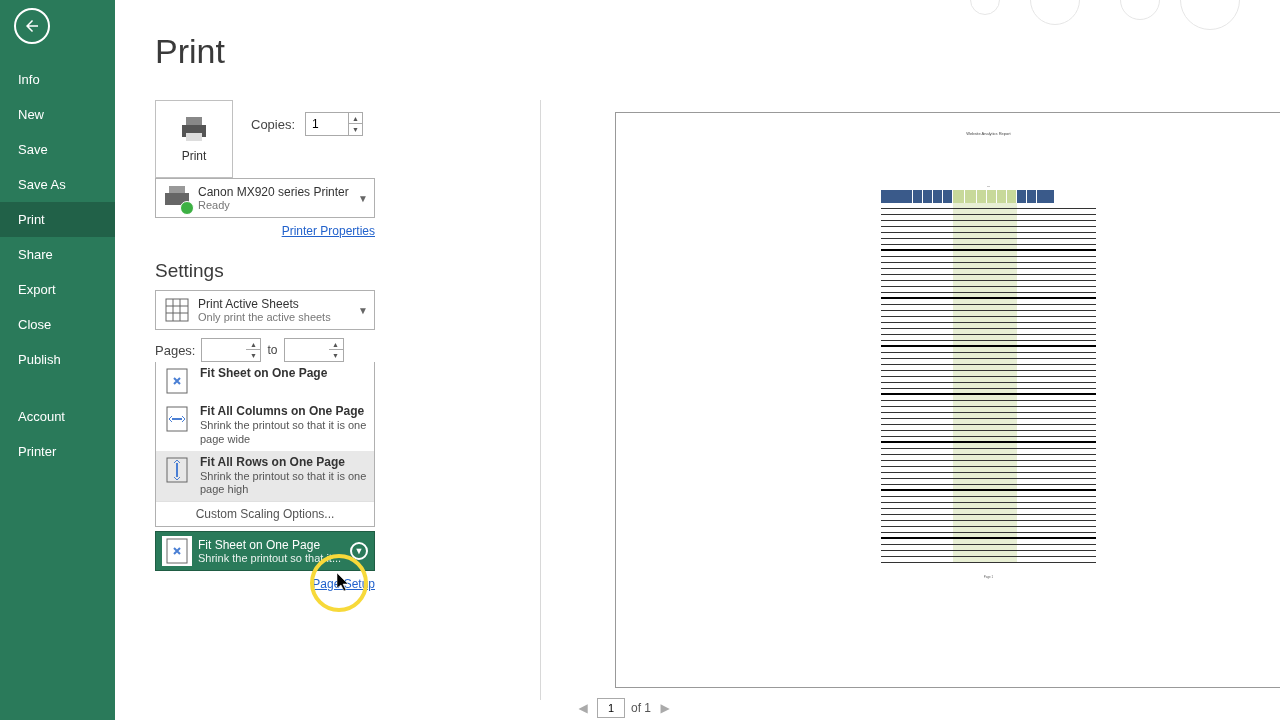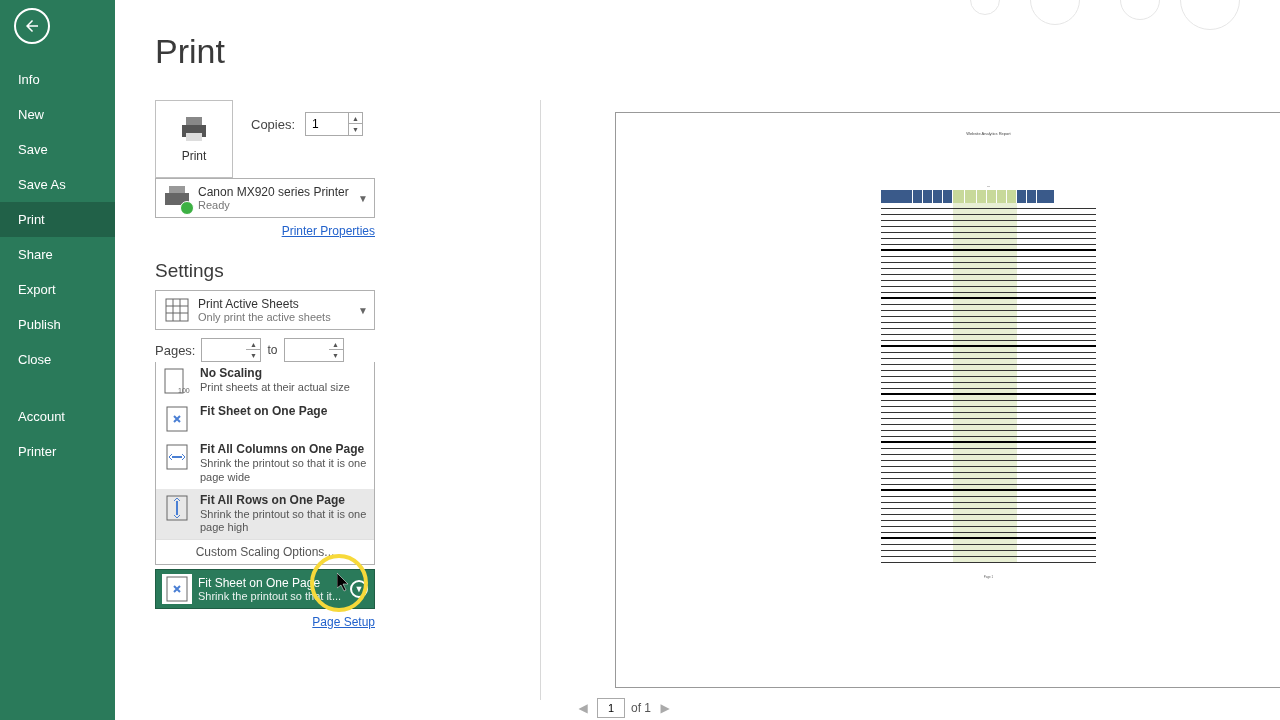--- a/index.html
+++ b/index.html
@@ -107,22 +107,22 @@
       </svg>
   </div>
   <div class="sidebar-items">
     <div class="sidebar-item">Info</div>
     <div class="sidebar-item">New</div>
     <div class="sidebar-item">Save</div>
     <div class="sidebar-item">Save As</div>
     <div class="sidebar-item active">Print</div>
     <div class="sidebar-item">Share</div>
     <div class="sidebar-item">Export</div>
+    <div class="sidebar-item">Close</div>
     <div class="sidebar-item">Publish</div>
-    <div class="sidebar-item">Close</div>
     <div class="sidebar-gap"></div>
     <div class="sidebar-item">Account</div>
     <div class="sidebar-item">Printer</div>
   </div>
 </div>
 
 <div class="main">
 
   <div class="decorative-swirl">
     <div class="swirl-circle" style="right:40px;top:-30px;width:60px;height:60px"></div>
@@ -201,30 +201,20 @@
       <span class="pages-to">to</span>
       <div class="pages-box">
         <div class="spinner-btns">
             <div class="spinner-up">▲</div>
             <div class="spinner-down">▼</div>
           </div>
       </div>
     </div>
 
     <div class="scaling-list">
-      <div class="scaling-option">
-        <div class="so-icon"><svg viewBox="0 0 30 30" class="icon-svg">
-              <rect x="3" y="3" width="18" height="24" fill="none" stroke="#666"></rect>
-              <text x="16" y="27" font-size="7" fill="#666">100</text>
-            </svg></div>
-        <div class="so-text">
-            <div class="so-title">No Scaling</div>
-            <div class="so-desc">Print sheets at their actual size</div>
-          </div>
-      </div>
       <div class="scaling-option">
         <div class="so-icon"><svg viewBox="0 0 30 30" class="icon-svg">
               <rect x="5" y="3" width="20" height="24" fill="none" stroke="#666"></rect>
               <path d="M12 12 L18 18 M18 12 L12 18" stroke="#4a7fd4" stroke-width="2"></path>
             </svg></div>
         <div class="so-text">
             <div class="so-title">Fit Sheet on One Page</div>
           </div>
       </div>
       <div class="scaling-option">

